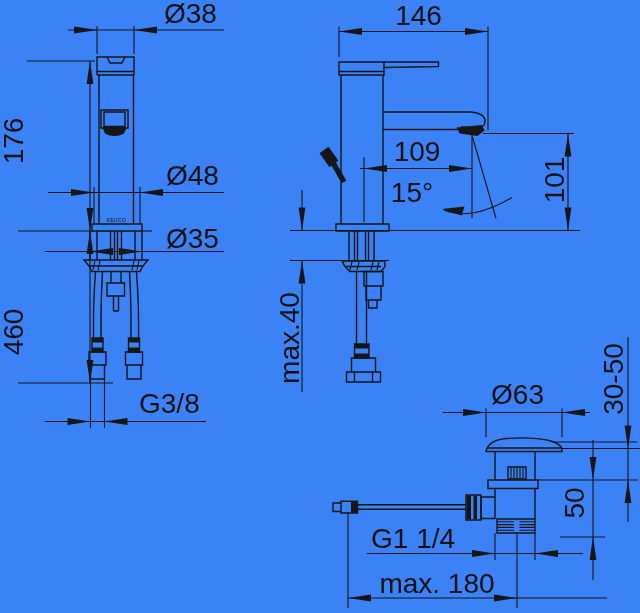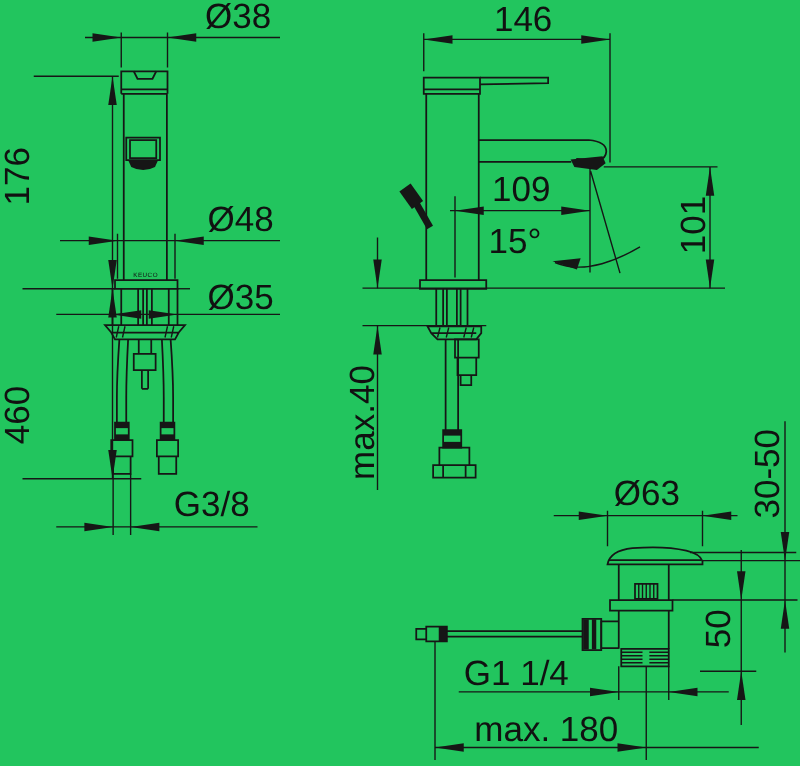--- a/index.html
+++ b/index.html
@@ -1,16 +1,16 @@
 <!DOCTYPE html>
 <html><head>
 <meta charset="utf-8">
 <style>
   html,body{margin:0;padding:0;background:#ffffff;}
-  .stage{width:640px;height:613px;background:#22c55e;position:relative;overflow:hidden;}
+  .stage{width:640px;height:613px;background:#3b82f6;position:relative;overflow:hidden;}
   svg{display:block;}
   .ln{stroke:#161616;stroke-width:1.4;fill:none;stroke-linecap:butt;stroke-linejoin:miter;}
   .thin{stroke:#161616;stroke-width:1.1;fill:none;}
   .dimln{stroke:#161616;stroke-width:1.1;fill:none;}
   .ah{fill:#161616;stroke:none;}
   .solid{fill:#161616;stroke:none;}
   .dim{font-family:"Liberation Sans", sans-serif;font-size:28px;fill:#111;}
   .logo{font-family:"Liberation Sans", sans-serif;font-size:5px;fill:#111;letter-spacing:0.4px;}
 </style>
 </head>

